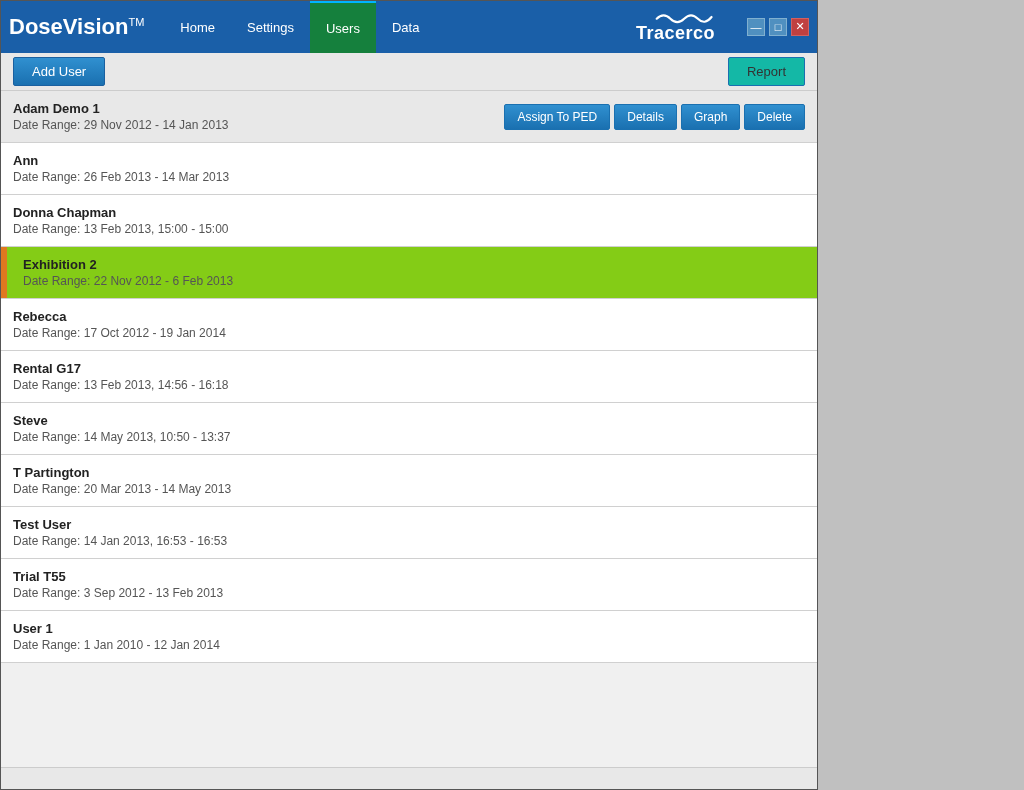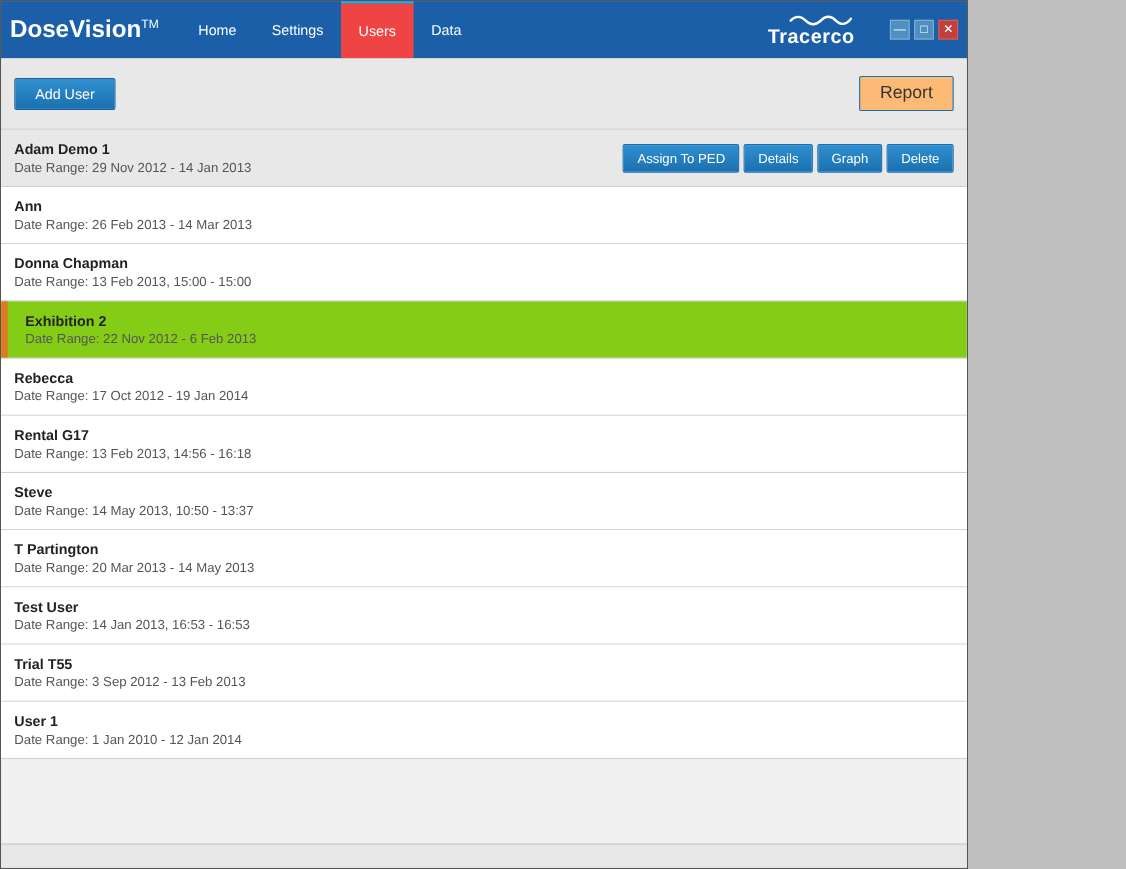--- a/index.html
+++ b/index.html
@@ -5,21 +5,21 @@
     * { margin: 0; padding: 0; box-sizing: border-box; }
     body {
       font-family: Arial, sans-serif;
       font-size: 13px;
       background: #c0c0c0;
       width: 1024px;
       height: 790px;
       overflow: hidden;
     }
     .app-window {
-      width: 880px;
+      width: 818px;
       height: 790px;
       display: flex;
       flex-direction: column;
       border: 1px solid #555;
     }
     
     .title-bar {
       background: linear-gradient(180deg, #1a5fa8 0%, #1a5fa8 60%, #1a5fa8 100%);
       background: #1a5fa8;
       display: flex;
@@ -53,21 +53,21 @@
     .nav-item {
       color: white;
       padding: 12px 16px;
       height: 52px;
       display: flex;
       align-items: center;
       cursor: pointer;
       font-size: 13px;
     }
     .nav-item.active {
-      background: #ef4444;
+      background: #15803d;
       border-top: 2px solid #00b4ff;
     }
     .title-bar-right {
       display: flex;
       align-items: center;
       gap: 8px;
     }
     .window-controls {
       display: flex;
       gap: 4px;
@@ -83,43 +83,43 @@
       display: flex;
       align-items: center;
       justify-content: center;
       cursor: pointer;
     }
     .win-btn.close { background: #c04040; border-color: #d06060; }
 
     
     .toolbar {
       background: #e8e8e8;
-      padding: 16px 12px;
+      padding: 4px 12px;
       display: flex;
       align-items: center;
       justify-content: space-between;
       border-bottom: 1px solid #ccc;
       flex-shrink: 0;
     }
     .btn-blue {
       background: linear-gradient(180deg, #3090d0 0%, #1a70b0 100%);
       color: white;
       border: 1px solid #1a60a0;
       padding: 6px 18px;
       cursor: pointer;
       font-size: 13px;
       border-radius: 2px;
     }
     .btn-outline {
-      background: #fdba74;
+      background: #14b8a6;
       color: #333;
       border: 1px solid #1a70b0;
       padding: 6px 18px;
       cursor: pointer;
-      font-size: 16px;
+      font-size: 13px;
       border-radius: 2px;
     }
 
     
     .main-content {
       flex: 1;
       background: #f0f0f0;
       overflow-y: auto;
       overflow-x: hidden;
     }

